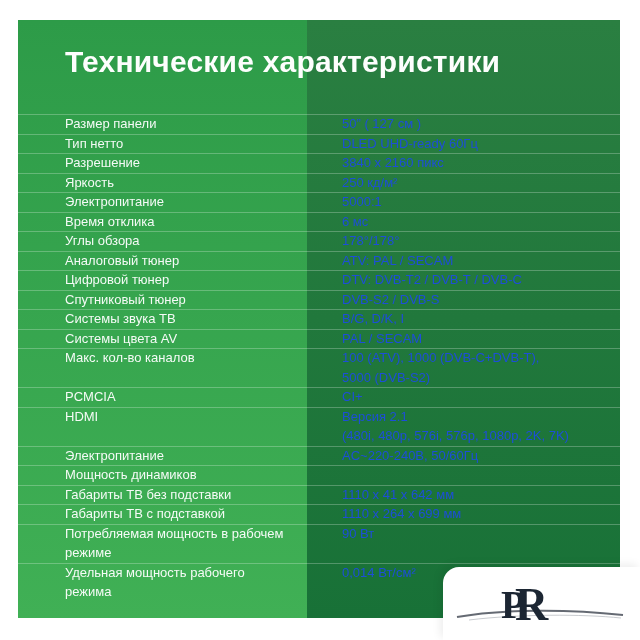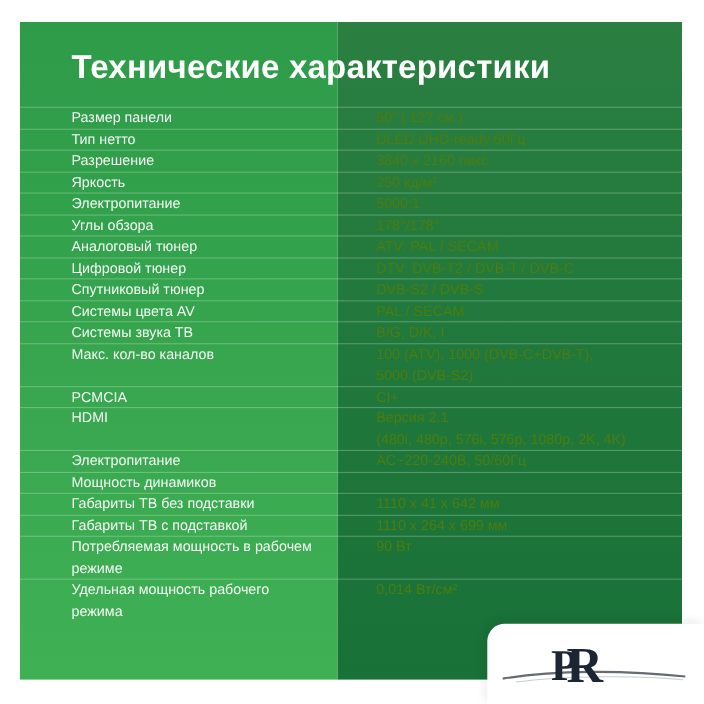--- a/index.html
+++ b/index.html
@@ -32,21 +32,21 @@
   }
   .title{
     margin:25px 0 0 0;
     font-size:30px;
     line-height:34px;
     font-weight:700;
     color:#fdfefd;
     letter-spacing:0.2px;
   }
   .rows{
-    margin-top:18px;
+    margin-top:35px;
   }
   .row{
     position:relative;
     display:flex;
     align-items:flex-start;
     min-height:19.5px;
   }
   .row::before{
     content:"";
     position:absolute;
@@ -61,21 +61,21 @@
   }
   .label{
     flex:0 0 277px;
     max-width:277px;
     color:rgba(255,255,255,0.95);
     padding-right:12px;
     box-sizing:border-box;
   }
   .value{
     flex:1;
-    color:#4d7c0f;
+    color:#1d4ed8;
   }
   .logo-card{
     position:absolute;
     left:443px;top:567px;
     width:197px;height:73px;
     background:#ffffff;
     border-radius:16px 0 0 0;
     box-shadow:-3px -3px 8px rgba(0,0,0,0.07);
   }
   .logo-card svg{display:block;}
@@ -103,56 +103,60 @@
       </div>
       <div class="row">
         <div class="cell label">Яркость</div>
         <div class="cell value">250 кд/м²</div>
       </div>
       <div class="row">
         <div class="cell label">Электропитание</div>
         <div class="cell value">5000:1</div>
       </div>
       <div class="row">
+        <div class="cell label">Время отклика</div>
+        <div class="cell value">6 мс</div>
+      </div>
+      <div class="row">
         <div class="cell label">Углы обзора</div>
         <div class="cell value">178°/178°</div>
       </div>
       <div class="row">
         <div class="cell label">Аналоговый тюнер</div>
         <div class="cell value">ATV: PAL / SECAM</div>
       </div>
       <div class="row">
         <div class="cell label">Цифровой тюнер</div>
         <div class="cell value">DTV: DVB-T2 / DVB-T / DVB-C</div>
       </div>
       <div class="row">
         <div class="cell label">Спутниковый тюнер</div>
         <div class="cell value">DVB-S2 / DVB-S</div>
       </div>
       <div class="row">
+        <div class="cell label">Системы звука ТВ</div>
+        <div class="cell value">B/G, D/K, I</div>
+      </div>
+      <div class="row">
         <div class="cell label">Системы цвета AV</div>
         <div class="cell value">PAL / SECAM</div>
-      </div>
-      <div class="row">
-        <div class="cell label">Системы звука ТВ</div>
-        <div class="cell value">B/G, D/K, I</div>
       </div>
       <div class="row">
         <div class="cell label">Макс. кол-во каналов</div>
         <div class="cell value">100 (ATV), 1000 (DVB-C+DVB-T),
 5000 (DVB-S2)</div>
       </div>
       <div class="row">
         <div class="cell label">PCMCIA</div>
         <div class="cell value">CI+</div>
       </div>
       <div class="row">
         <div class="cell label">HDMI</div>
         <div class="cell value">Версия 2.1
-(480i, 480p, 576i, 576p, 1080p, 2K, 4K)</div>
+(480i, 480p, 576i, 576p, 1080p, 2K, 7K)</div>
       </div>
       <div class="row">
         <div class="cell label">Электропитание</div>
         <div class="cell value">AC~220-240В, 50/60Гц</div>
       </div>
       <div class="row">
         <div class="cell label">Мощность динамиков</div>
       </div>
       <div class="row">
         <div class="cell label">Габариты ТВ без подставки</div>

